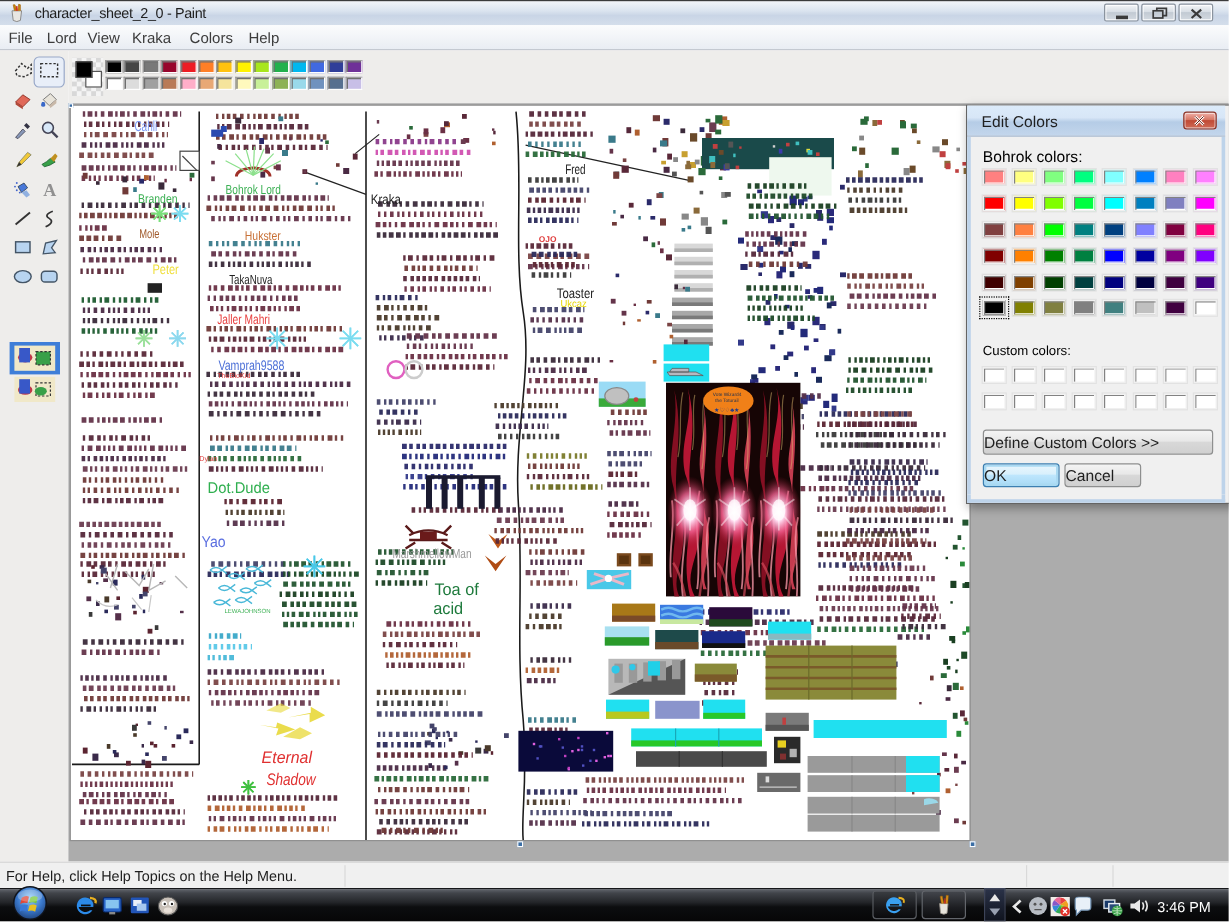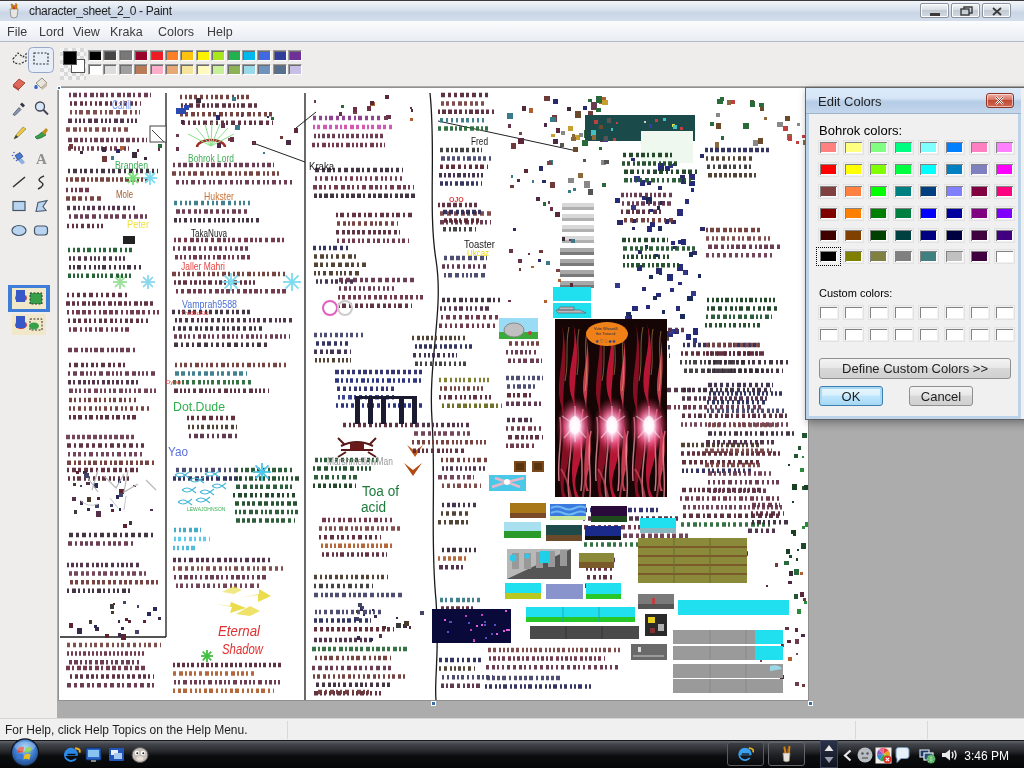--- a/index.html
+++ b/index.html
@@ -31,21 +31,21 @@
 #taskbar{left:0;top:740px;width:1024px;height:28px;background:linear-gradient(#61656c 0%,#41444a 12%,#24262a 40%,#0c0d0f 55%,#060607 100%);border-top:1px solid #16171a}
 #clock{right:15px;top:749px;color:#fff;font-size:12px}
 
 #dlg{left:805px;top:87px;width:256px;height:333px;background:#f0f0f0;border:1px solid #646464;box-shadow:2px 3px 8px rgba(0,0,0,.35)}
 #dlg-title{position:absolute;left:0;top:0;width:215px;height:26px;background:linear-gradient(#dcebfa 0%,#d7e6f7 40%,#b5cce6 55%,#c3d6ec 100%);border-bottom:1px solid #9fb4cc}
 #dlg-title .t{position:absolute;left:12px;top:6px;font-size:13px;color:#1f1f1f}
 #dlg-body{position:absolute;left:0;top:26px;width:215px;height:298px;background:#f0f0f0;border-left:3px solid #bdd3ea;border-right:3px solid #bdd3ea}
 #dlg-bot{position:absolute;left:0;top:324px;width:215px;height:7px;background:#f0f0f0;border:3px solid #bdd3ea;border-top:none}
 .bsw{position:absolute;width:19px;height:13px;box-shadow:inset 1px 1px 0 #828282,inset -1px -1px 0 #fff;border:1px solid #f0f0f0;outline:1px solid #e2e2e2}
 #closebtn{position:absolute;right:7px;top:5px;width:28px;height:15px;border-radius:3px;background:linear-gradient(#f0b0a8 0%,#d67563 45%,#c04a35 50%,#d06a55 100%);border:1px solid #8e3325;box-shadow:inset 0 0 0 1px rgba(255,255,255,.55)}
-.dbtn{position:absolute;font-size:13px;color:#1f1f1f;text-align:center;background:linear-gradient(#f4f4f4,#e8e8e8 45%,#d8d8d8 50%,#d0d0d0);border:1px solid #8e8f8f;border-radius:3px}
+.dbtn{position:absolute;font-size:13px;color:#1f1f1f;text-align:left;background:linear-gradient(#f4f4f4,#e8e8e8 45%,#d8d8d8 50%,#d0d0d0);border:1px solid #8e8f8f;border-radius:3px}
 </style></head><body>
 <div id="titlebar" class="abs"></div>
 <svg id="title-ico" class="abs" viewBox="0 0 16 16">
     <path d="M4 6 h8 l-1 8 q-3 2 -6 0 z" fill="#e8e6e2" stroke="#888" stroke-width="0.8"></path>
     <path d="M6 6 L5 1 l1.5 0 L8 6 M9 6 L9.5 0.5 l1.5 0.5 L11 6" fill="#c8860a" stroke="#a06008" stroke-width="0.5"></path>
     <path d="M7 6 L7.5 2 h1 L9 6" fill="#d03020"></path>
   </svg>
 <div id="title-txt" class="abs">character_sheet_2_0 - Paint</div>
 <div class="winbtn abs" style="right:75px">
     <svg width="29" height="15">
@@ -1346,16 +1346,16 @@
 <div class="bsw" style="left:10px;top:214px;background:#fff"></div>
 <div class="bsw" style="left:35px;top:214px;background:#fff"></div>
 <div class="bsw" style="left:60px;top:214px;background:#fff"></div>
 <div class="bsw" style="left:85px;top:214px;background:#fff"></div>
 <div class="bsw" style="left:110px;top:214px;background:#fff"></div>
 <div class="bsw" style="left:136px;top:214px;background:#fff"></div>
 <div class="bsw" style="left:161px;top:214px;background:#fff"></div>
 <div class="bsw" style="left:186px;top:214px;background:#fff"></div>
 <div class="dbtn" style="left:10px;top:244px;width:192px;height:21px;padding-top:2px">Define Custom Colors &gt;&gt;</div>
 <div class="dbtn" style="left:10px;top:272px;width:64px;height:20px;padding-top:2px;border:1px solid #3c7fb1;box-shadow:0 0 0 2px #a9d9f2 inset;background:linear-gradient(#eaf6fd,#d9f0fc 45%,#bee6fd 50%,#a7d9f5)">OK</div>
-<div class="dbtn" style="left:100px;top:272px;width:64px;height:20px;padding-top:2px">Cancel</div>
+<div class="dbtn" style="left:78px;top:272px;width:64px;height:20px;padding-top:2px">Cancel</div>
 </div>
 <div id="dlg-bot"></div>
 </div>
 
 </body></html>

